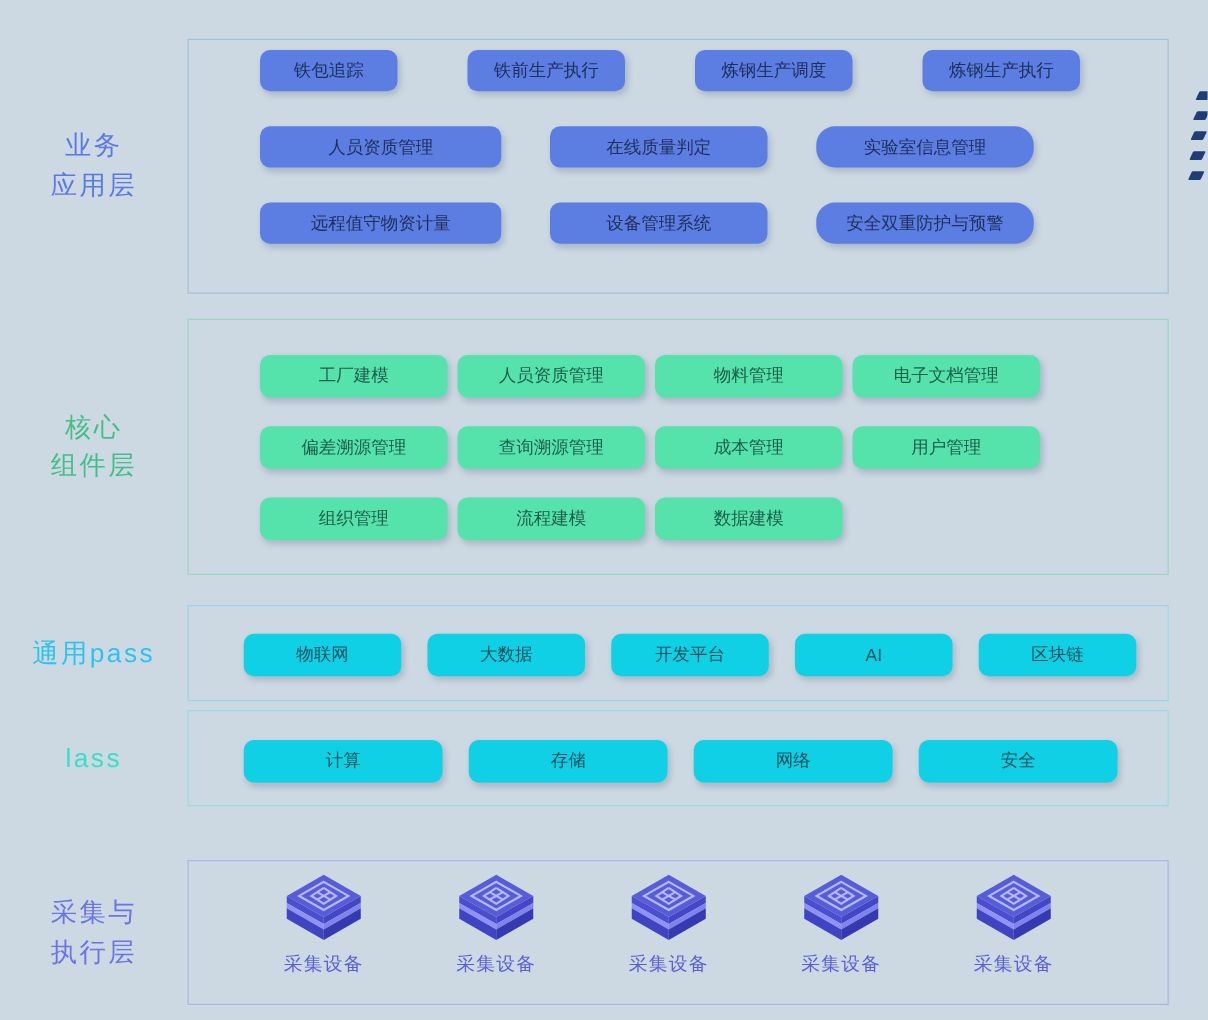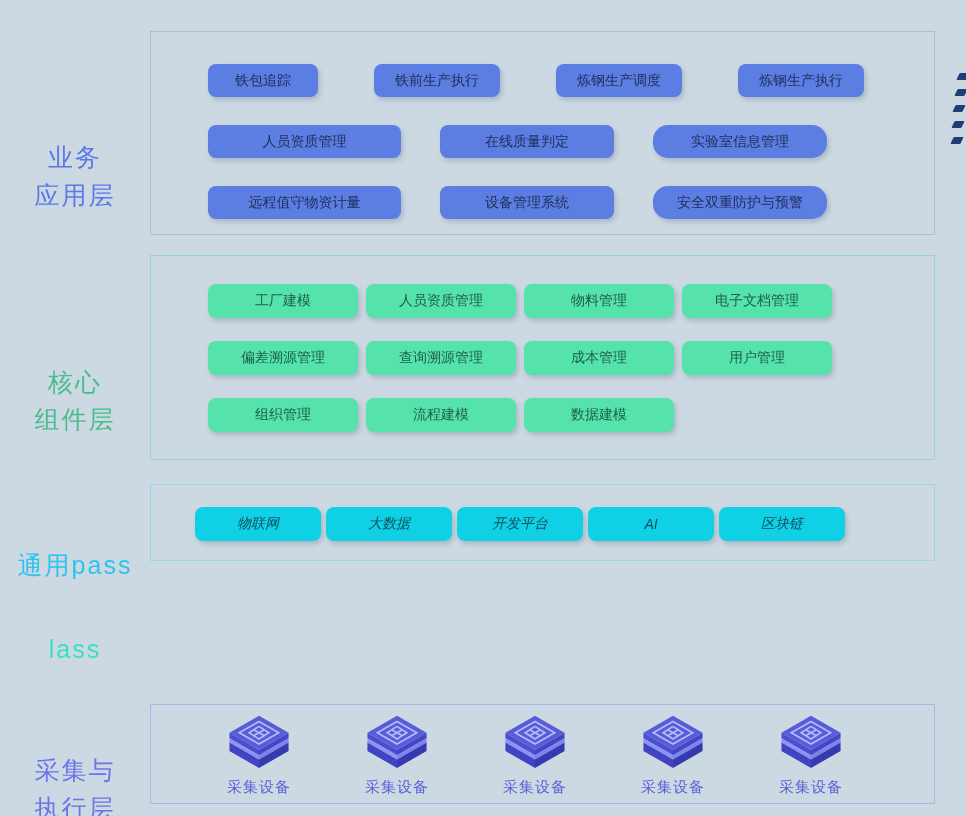--- a/index.html
+++ b/index.html
@@ -18,23 +18,22 @@
   .l0{top:31px;height:204px;}
   .l1{top:255px;height:205px;}
   .l2{top:484px;height:77px;}
   .l3{top:568px;height:77px;}
   .l4{top:688px;height:116px;}
 
   .layer-label{
     position:absolute;left:0;width:150px;top:50%;
     transform:translateY(-50%);
     text-align:center;
-    font-size:25px;letter-spacing:2px;line-height:1.5;
+    font-size:21px;letter-spacing:2px;line-height:1.5;
     color:var(--accent);
-    margin-top:43px;
   }
   .layer-label span{display:block;}
 
   .panel{
     position:absolute;left:150px;right:31px;top:0;bottom:0;
     border:1px solid var(--border);
     box-sizing:border-box;
   }
 
   
@@ -44,48 +43,48 @@
     display:flex;align-items:center;justify-content:center;
     background:var(--btn-bg);
     color:var(--btn-fg);
     font-size:14px;
     border-radius:8px;
     box-shadow:2px 3px 5px rgba(100,120,150,.35);
     cursor:pointer;
     white-space:nowrap;
   }
   
-  .l0 .panel{padding-top:32px;}
+  .l0 .panel{padding-top:8px;}
   .l0 .btn-row{margin-bottom:28px;}
   .l0 .btn{height:33px;}
   .l0 .row0{padding-left:57px;gap:56px;}
   .l0 .row0 .btn{width:126px;}
   .l0 .row0 .btn:first-child{width:110px;}
   .l0 .row1,.l0 .row2{padding-left:57px;gap:39px;}
   .l0 .row1 .btn,.l0 .row2 .btn{width:193px;}
   .l0 .row1 .btn:nth-child(2),.l0 .row2 .btn:nth-child(2){width:174px;}
   .l0 .row1 .btn:nth-child(3),.l0 .row2 .btn:nth-child(3){width:174px;border-radius:15px;}
 
   
   .l1 .panel{padding-top:28px;}
   .l1 .btn-row{margin-bottom:23px;padding-left:57px;gap:8px;}
   .l1 .btn{height:34px;width:150px;}
 
   
   .l2 .panel{padding-top:22px;}
-  .l2 .btn-row{padding-left:44px;gap:5px;font-style:italic;}
+  .l2 .btn-row{padding-left:44px;gap:21px;}
   .l2 .btn{height:34px;width:126px;}
 
   
   .l3 .panel{padding-top:23px;}
   .l3 .btn-row{padding-left:44px;gap:21px;}
   .l3 .btn{height:34px;width:159px;}
 
   
-  .l4 .panel{padding-top:8px;margin-top:16px;}
+  .l4 .panel{padding-top:8px;}
   .device-row{display:flex;padding-left:74px;gap:70px;}
   .device{
     width:68px;display:flex;flex-direction:column;align-items:center;
   }
   .device svg{width:76px;height:62px;display:block;}
   .device-label{
     margin-top:3px;font-size:15px;letter-spacing:1px;
     color:var(--device-fg);
     white-space:nowrap;
   }
@@ -174,20 +173,28 @@
             <div class="btn">开发平台</div>
             <div class="btn">AI</div>
             <div class="btn">区块链</div>
           </div>
         </div>
       </div>
       <div class="layer l3" style="--accent: #39dec6; --border: #98dbe2; --btn-bg: #10d0e6; --btn-fg: #0e515c;">
         <div class="layer-label">
           <span>lass</span>
         </div>
+        <div class="panel">
+          <div class="btn-row row0">
+            <div class="btn">计算</div>
+            <div class="btn">存储</div>
+            <div class="btn">网络</div>
+            <div class="btn">安全</div>
+          </div>
+        </div>
       </div>
       <div class="layer l4" style="--accent: #6b74e8; --border: #aab6e4; --device-fg: #5a5fd8;">
         <div class="layer-label">
           <span>采集与</span>
           <span>执行层</span>
         </div>
         <div class="panel">
           <div class="device-row">
             <div class="device">
               <svg viewBox="0 0 100 88">

